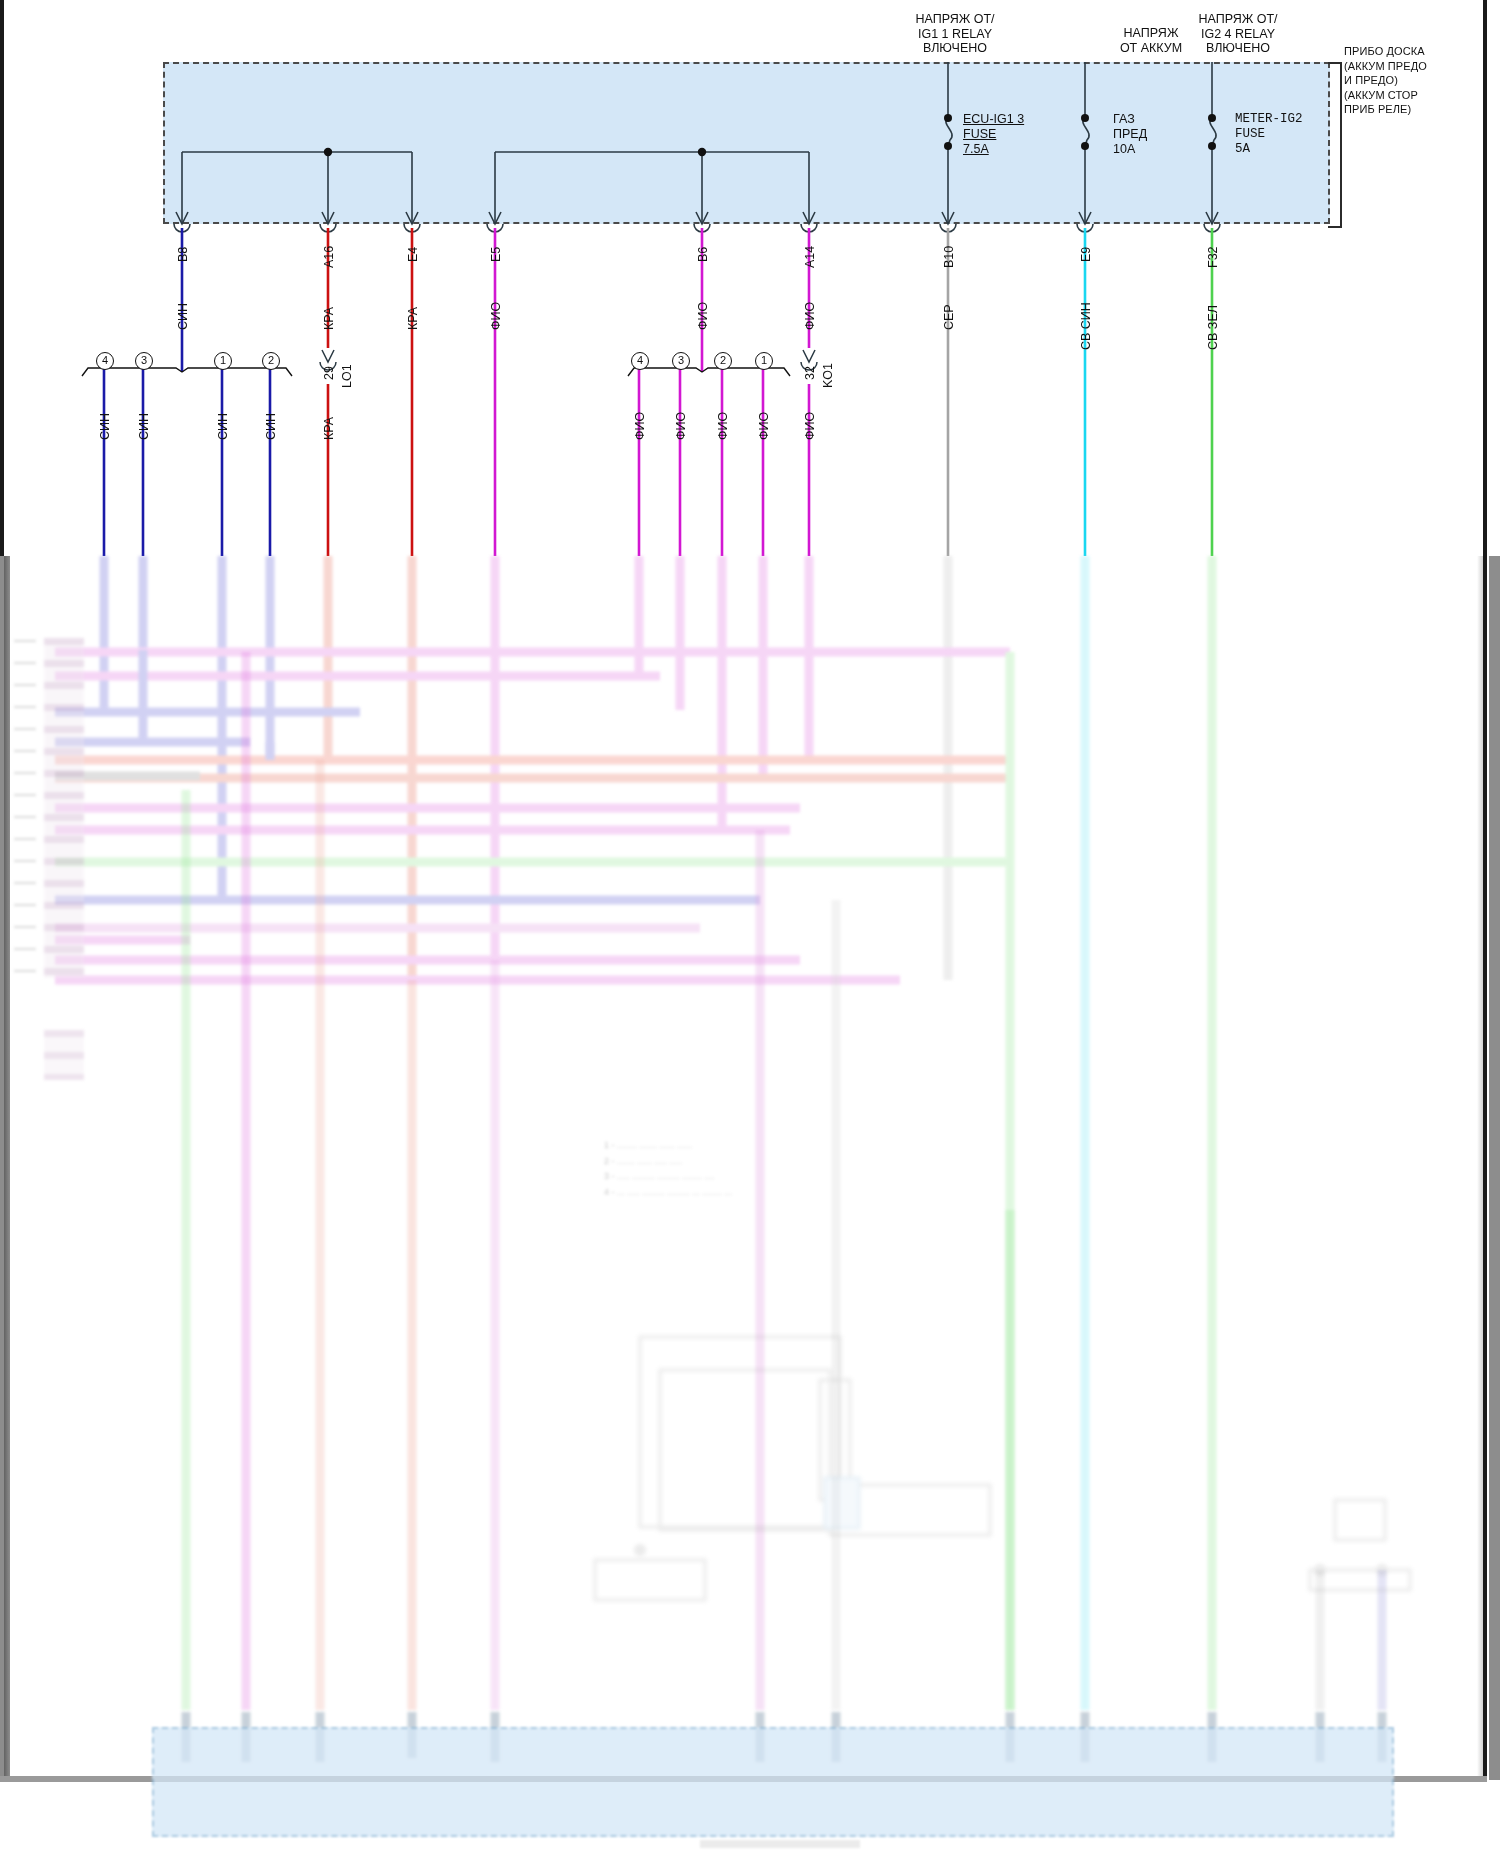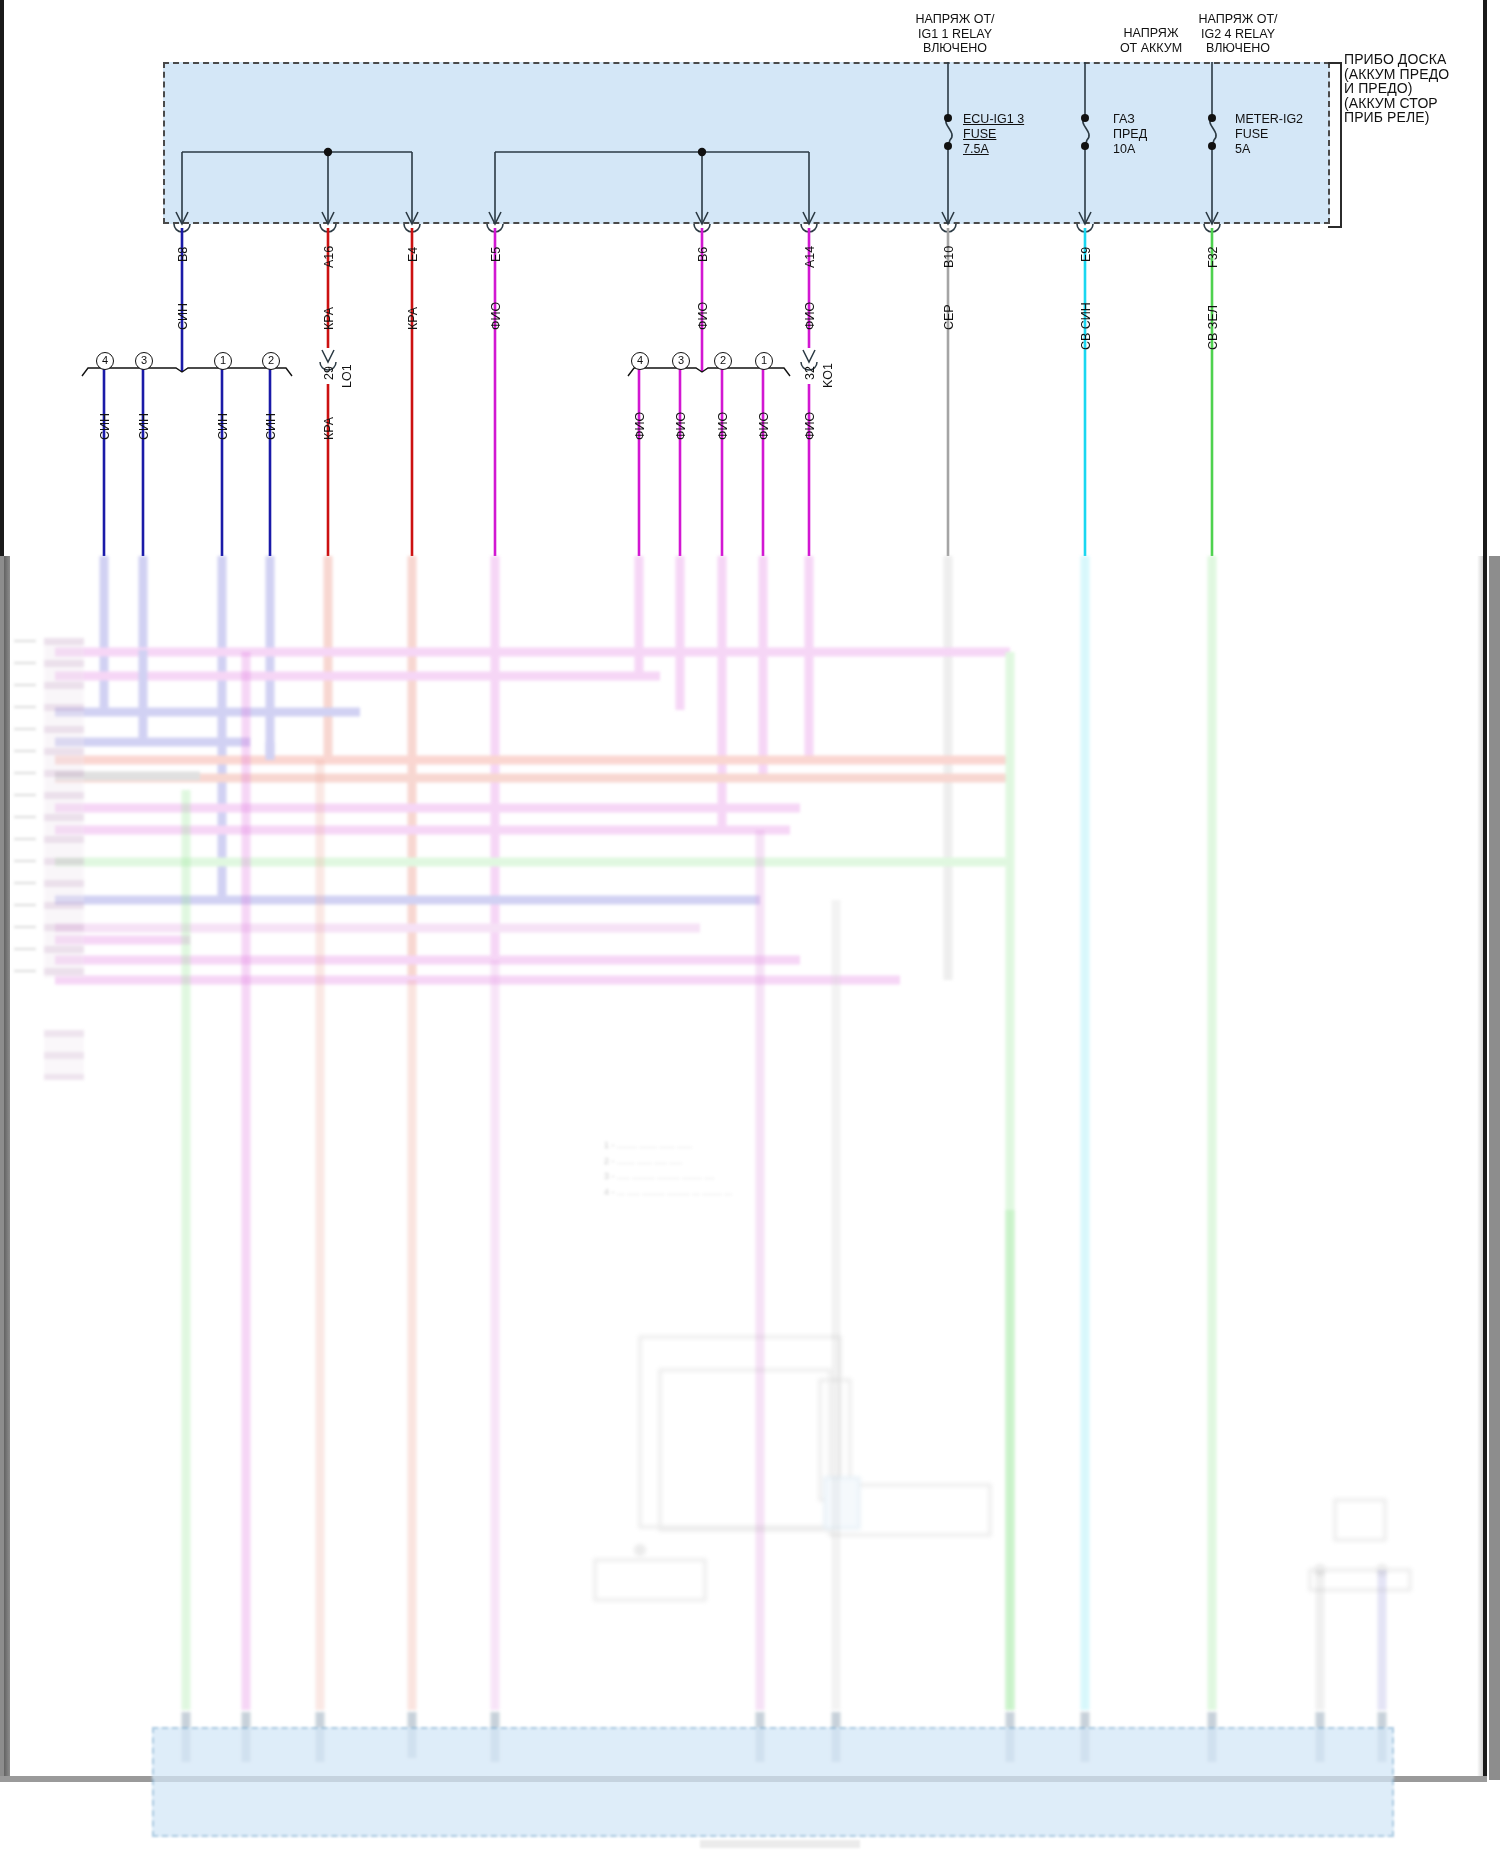--- a/index.html
+++ b/index.html
@@ -24,22 +24,22 @@
   
   .fusebox{
     position:absolute;left:163px;top:62px;width:1167px;height:162px;
     background:#d4e7f7;border:2px dashed #4a4a4a;box-sizing:border-box;
   }
   .rightbracket{
     position:absolute;left:1328px;top:62px;width:12px;height:162px;
     border-top:2px solid #2b2b2b;border-right:2px solid #2b2b2b;border-bottom:2px solid #2b2b2b;
   }
   .boxlabel{
-    position:absolute;left:1344px;top:52px;width:150px;
-    font-size:14px;line-height:14.6px;color:#111;letter-spacing:.1px;
+    position:absolute;left:1344px;top:44px;width:150px;
+    font-size:11px;line-height:14.6px;color:#111;letter-spacing:.1px;
   }
 
   
   .srclabel{position:absolute;text-align:center;font-size:12.5px;line-height:14.6px;color:#111;}
 
   
   svg.layer{position:absolute;left:0;top:0;width:1500px;height:1861px;overflow:visible;}
 
   
   .vlabel{
@@ -111,21 +111,21 @@
   <div class="fuselabel" style="left:963px;top:112px;text-decoration:underline;">
     <div>ECU-IG1 3</div>
     <div>FUSE</div>
     <div>7.5A</div>
   </div>
   <div class="fuselabel" style="left:1113px;top:112px;">
     <div>ГАЗ</div>
     <div>ПРЕД</div>
     <div>10A</div>
   </div>
-  <div class="fuselabel" style="left:1235px;top:112px;">
+  <div class="fuselabel" style="left:1235px;top:112px;font-family:Liberation Mono, monospace;">
     <div>METER-IG2</div>
     <div>FUSE</div>
     <div>5A</div>
   </div>
 
   <svg class="layer" viewBox="0 0 1500 1861">
     <g stroke="#2b3a44" stroke-width="1.6" fill="none">
       <path d="M182,152 L182,224"></path>
       <path d="M182,152 L412,152"></path>
       <path d="M328,152 L328,224"></path>

